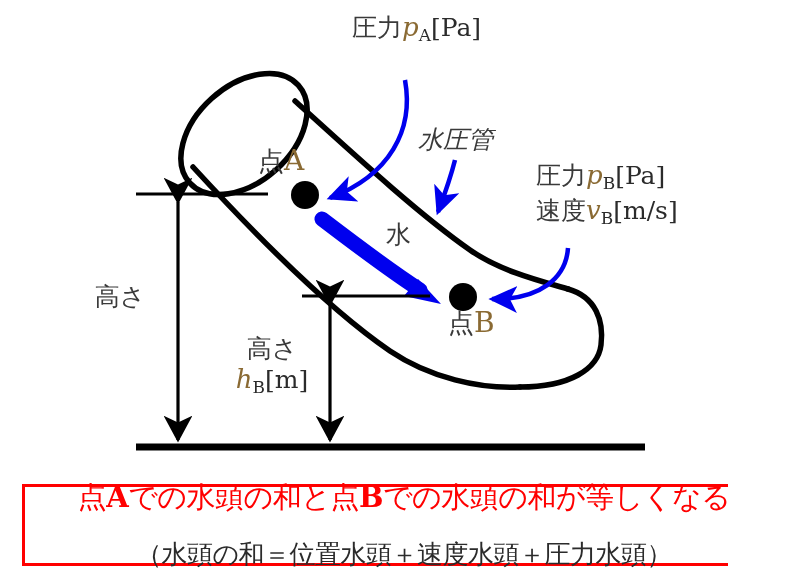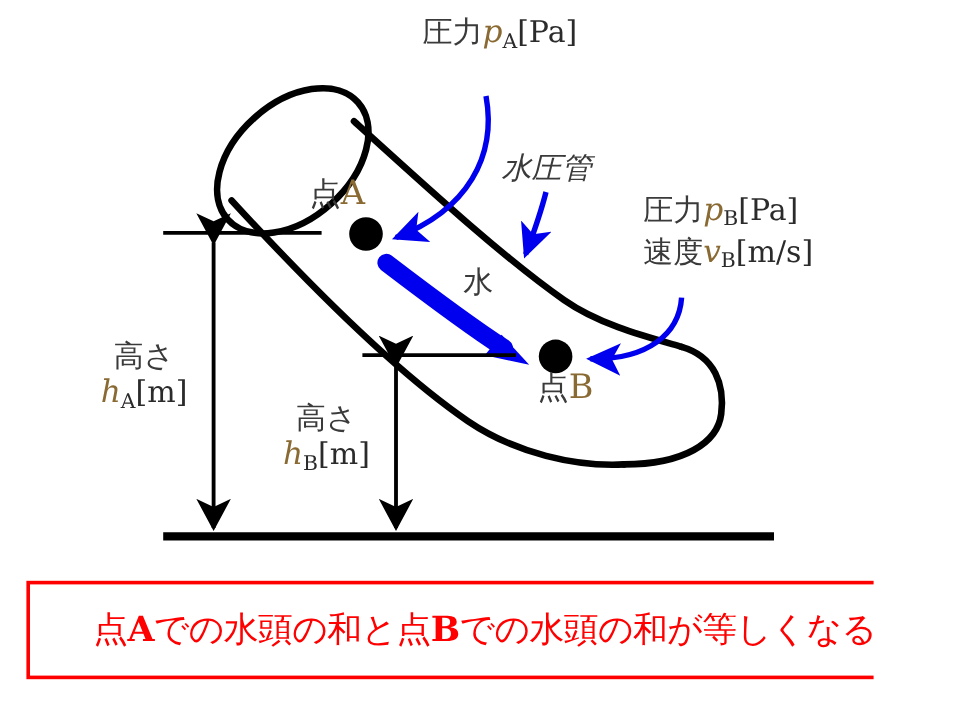--- a/index.html
+++ b/index.html
@@ -174,29 +174,27 @@
     <span>点</span><span class="alpha">B</span>
   </div>
 
   <div class="lbl jp" style="left:418px; top:125px;font-style:italic;">水圧管</div>
 
   <div class="lbl jp" style="left:386px; top:220px;">水</div>
 
 
   <div class="lbl center-line" style="left:66px; top:282px; width:108px;">
     <div class="jp">高さ</div>
-    <div>
-      <span class="mvar">h</span><span class="msub">A</span><span class="munit">[m]</span>
-    </div>
   </div>
 
   <div class="lbl center-line" style="left:218px; top:334px; width:108px;">
     <div class="jp">高さ</div>
     <div>
       <span class="mvar">h</span><span class="msub">B</span><span class="munit">[m]</span>
     </div>
   </div>
 
   <div id="conclusion">
     <div class="line1"><span>点</span><span class="ltr">A</span><span>での水頭の和と点</span><span class="ltr">B</span><span>での水頭の和が等しくなる</span></div>
+    <div class="line2">（水頭の和＝位置水頭＋速度水頭＋圧力水頭）</div>
   </div>
 
 </div>
 
 </body></html>

